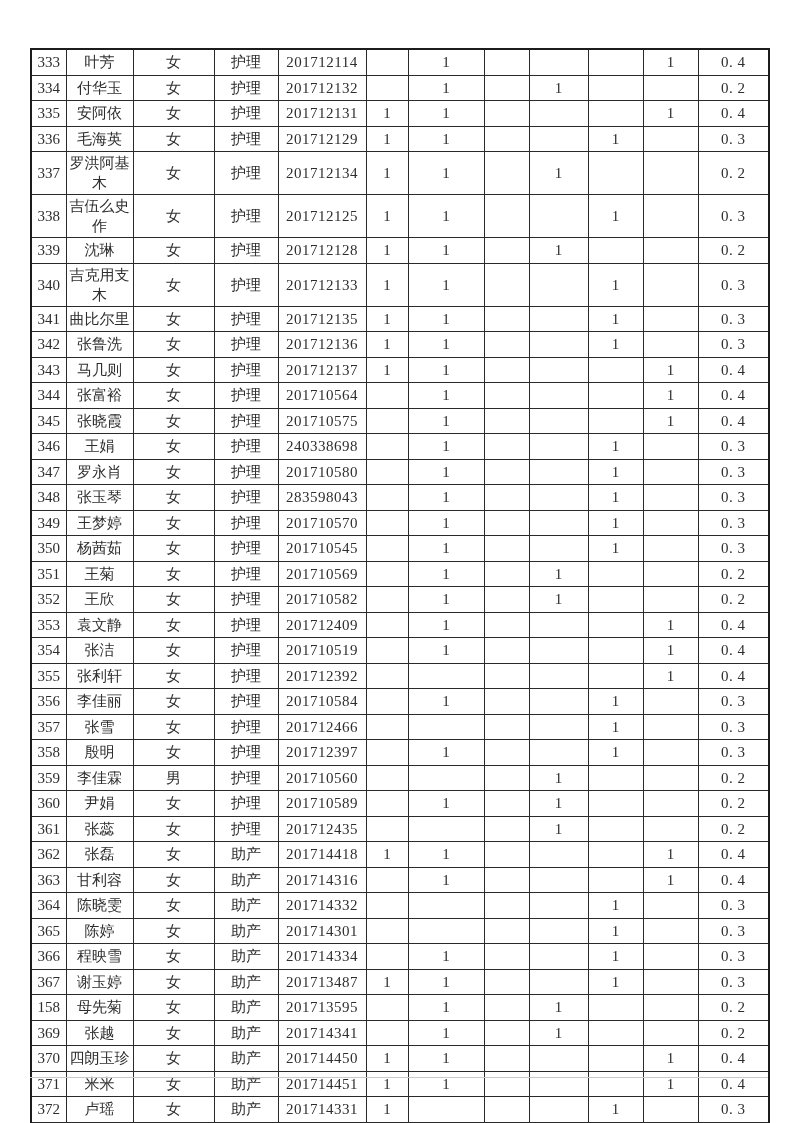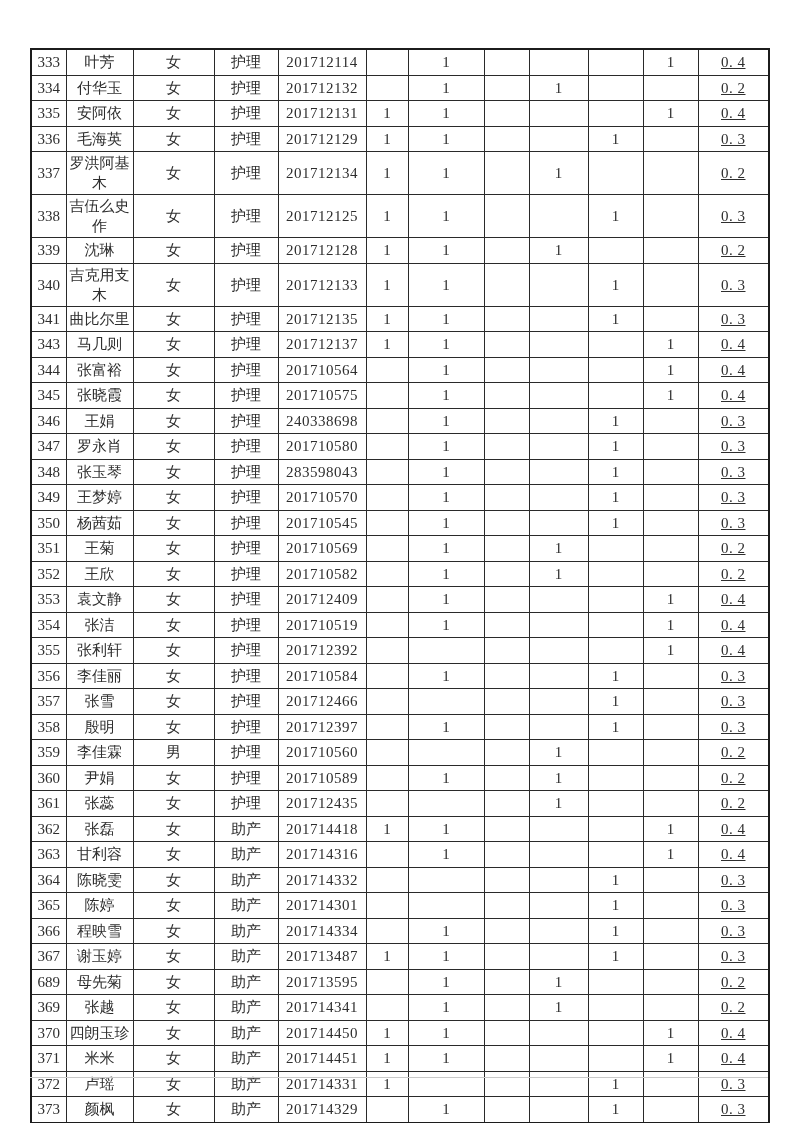--- a/index.html
+++ b/index.html
@@ -35,21 +35,20 @@
     height: 22.5px;
     overflow: hidden;
     word-break: break-all;
   }
   table.roster td.cell-student-id {
     letter-spacing: 0.5px;
     margin-left: 12px;
   }
   table.roster td.cell-score {
     letter-spacing: 0.5px;
-    text-decoration: underline;
   }
   .after-line {
     position: absolute;
     left: 30px;
     top: 1077px;
     width: 738px;
     height: 1px;
     background: #c9c9c9;
   }
 </style>
@@ -193,20 +192,34 @@
           <td class="cell-student-id">201712135</td>
           <td class="cell-c1">1</td>
           <td class="cell-c2">1</td>
           <td class="cell-c3"></td>
           <td class="cell-c4"></td>
           <td class="cell-c5">1</td>
           <td class="cell-c6"></td>
           <td class="cell-score">0. 3</td>
         </tr>
         <tr>
+          <td class="cell-no">342</td>
+          <td class="cell-name">张鲁洗</td>
+          <td class="cell-gender">女</td>
+          <td class="cell-major">护理</td>
+          <td class="cell-student-id">201712136</td>
+          <td class="cell-c1">1</td>
+          <td class="cell-c2">1</td>
+          <td class="cell-c3"></td>
+          <td class="cell-c4"></td>
+          <td class="cell-c5">1</td>
+          <td class="cell-c6"></td>
+          <td class="cell-score">0. 3</td>
+        </tr>
+        <tr>
           <td class="cell-no">343</td>
           <td class="cell-name">马几则</td>
           <td class="cell-gender">女</td>
           <td class="cell-major">护理</td>
           <td class="cell-student-id">201712137</td>
           <td class="cell-c1">1</td>
           <td class="cell-c2">1</td>
           <td class="cell-c3"></td>
           <td class="cell-c4"></td>
           <td class="cell-c5"></td>
@@ -543,21 +556,21 @@
           <td class="cell-student-id">201713487</td>
           <td class="cell-c1">1</td>
           <td class="cell-c2">1</td>
           <td class="cell-c3"></td>
           <td class="cell-c4"></td>
           <td class="cell-c5">1</td>
           <td class="cell-c6"></td>
           <td class="cell-score">0. 3</td>
         </tr>
         <tr>
-          <td class="cell-no">689</td>
+          <td class="cell-no">158</td>
           <td class="cell-name">母先菊</td>
           <td class="cell-gender">女</td>
           <td class="cell-major">助产</td>
           <td class="cell-student-id">201713595</td>
           <td class="cell-c1"></td>
           <td class="cell-c2">1</td>
           <td class="cell-c3"></td>
           <td class="cell-c4">1</td>
           <td class="cell-c5"></td>
           <td class="cell-c6"></td>

